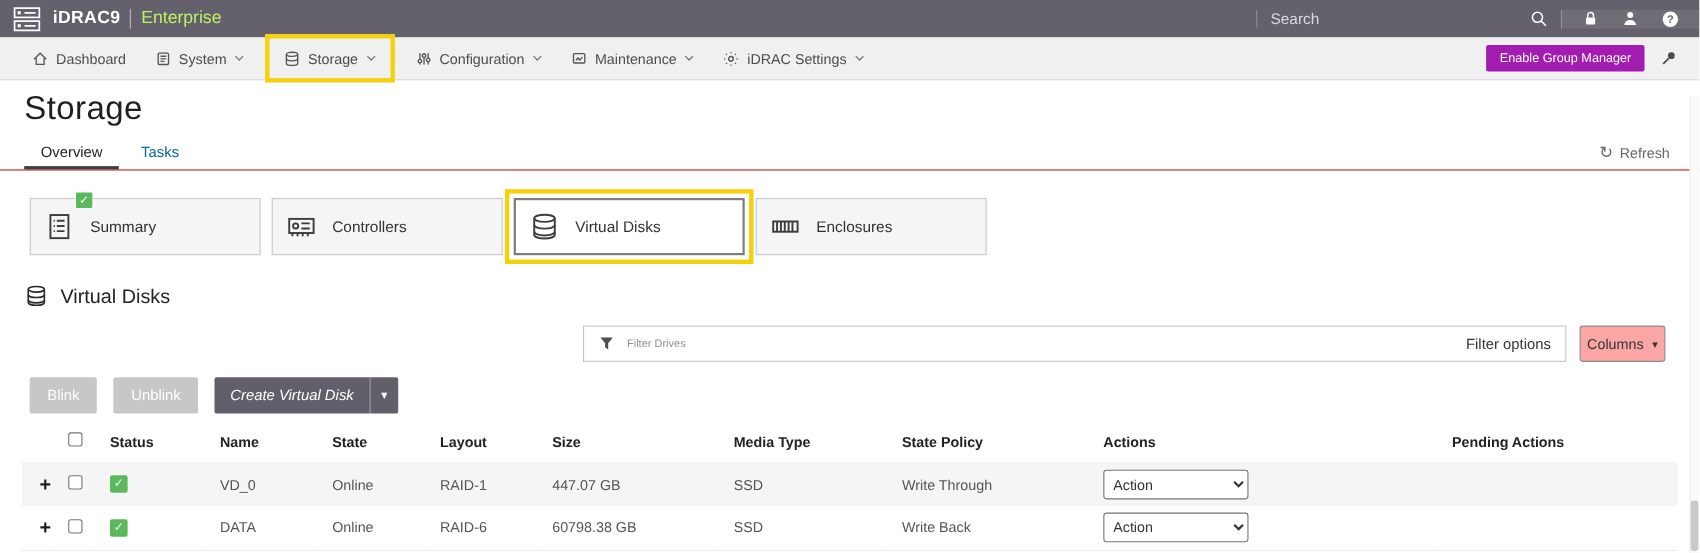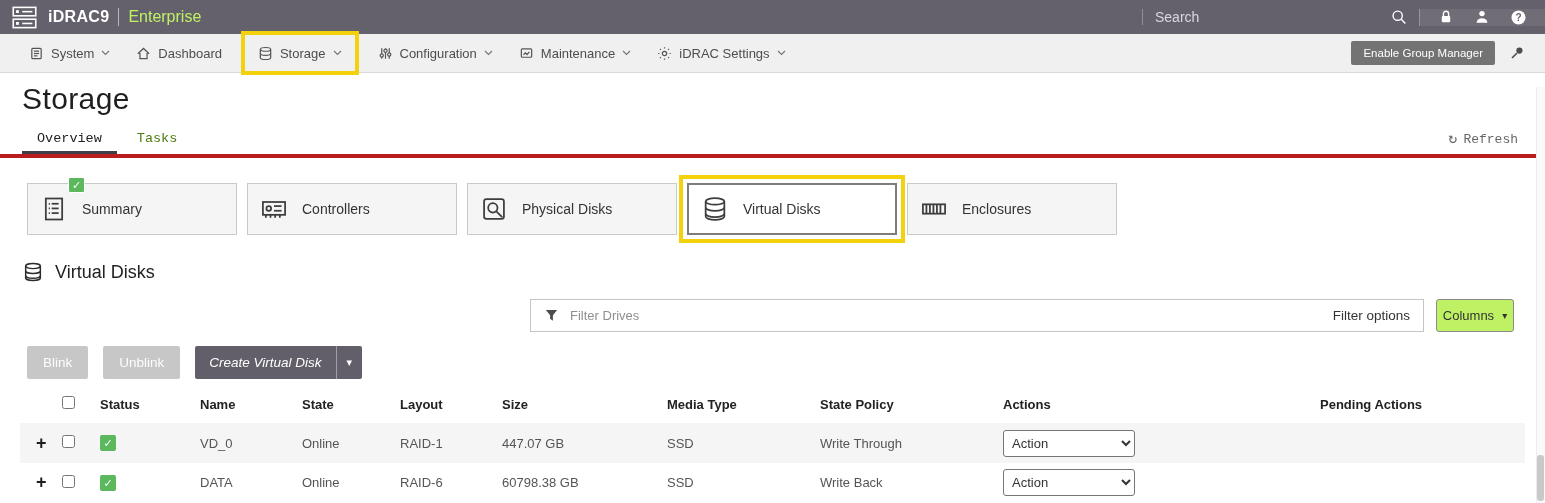--- a/index.html
+++ b/index.html
@@ -23,48 +23,48 @@
   .search-input::placeholder { color:#d9d8de; }
   .header-icons { display:flex; align-items:center; gap:20px; padding:0 18px; background:rgba(255,255,255,.08); border-left:1px solid rgba(255,255,255,.28); }
   .hicon { cursor:pointer; }
 
   
   .nav { height:39px; background:#f0f0f0; border-bottom:1px solid #d9d9d9; display:flex; align-items:center; padding:0 10px 0 16px; }
   .nav-item { display:flex; align-items:center; gap:7px; padding:0 13px; height:39px; font-size:13px; color:#4d4d4d; cursor:pointer; white-space:nowrap; }
   .nav-annotate { border:4px solid #f3d10c; height:44px; display:flex; align-items:center; margin:0 6px; background:#f0f0f0; position:relative; z-index:2; }
   .nav-annotate .nav-item { height:36px; }
   .nav-right { margin-left:auto; display:flex; align-items:center; gap:14px; padding-right:10px; }
-  .egm-btn { background:#737373; color:#fff; font-size:11.5px; padding:6px 12px; border:none; border-radius:2px; cursor:pointer; font-family:"Liberation Sans", sans-serif; }
+  .egm-btn { background:#a21caf; color:#fff; font-size:11.5px; padding:6px 12px; border:none; border-radius:2px; cursor:pointer; font-family:"Liberation Sans", sans-serif; }
 
   
   .page-title { font-size:30px; font-weight:normal; color:#1f1f1f; margin:9px 0 0 22px; letter-spacing:.4px; }
-  .tabbar { display:flex; align-items:flex-end; margin-top:9px; border-bottom:4px solid #b91c1c; padding:0 27px 0 22px;font-family:Liberation Mono, monospace; }
-  .tab { padding:6px 15px 8px; font-size:13.5px; color:#4d7c0f; cursor:pointer; }
+  .tabbar { display:flex; align-items:flex-end; margin-top:9px; border-bottom:1px solid #b91c1c; padding:0 27px 0 22px; }
+  .tab { padding:6px 15px 8px; font-size:13.5px; color:#0369a1; cursor:pointer; }
   .tab.active { color:#222; border-bottom:3px solid #403d48; padding-bottom:5px; }
   .tab + .tab { margin-left:5px; }
   .refresh { margin-left:auto; display:flex; align-items:center; gap:6px; color:#666; font-size:13px; padding-bottom:7px; cursor:pointer; }
   .refresh-glyph { font-size:15px; line-height:13px; }
 
   
   .cards { display:flex; margin:25px 0 0 27px; gap:10px; align-items:center; }
   .card { width:210px; height:52px; background:#f5f5f5; border:1px solid #c9c9c9; display:flex; align-items:center; padding:0 12px; gap:14px; position:relative; cursor:pointer; }
   .card-label { font-size:14px; color:#333; }
   .card-badge { position:absolute; top:-7px; left:40px; width:17px; height:16px; background:#5cb85c; border:1px solid #fff; color:#fff; font-size:11px; line-height:14px; text-align:center; border-radius:2px; }
   .card.selected { background:#fff; border:2px solid #7d7d7d; outline:4px solid #f3d10c; outline-offset:4px; }
 
   
   .section-head { display:flex; align-items:center; gap:11px; margin:26px 0 0 22px; font-size:18px; color:#222; }
 
   
   .filter-row { display:flex; align-items:center; margin:16px 31px 0 530px; gap:12px; }
   .filter-box { flex:1; height:33px; border:1px solid #c5c5c5; display:flex; align-items:center; padding:0 13px; gap:11px; background:#fff; }
-  .filter-input { flex:1; border:none; outline:none; font-size:13px; color:#333; font-family:"Liberation Sans", sans-serif; }
+  .filter-input { flex:1; border:none; outline:none; font-size:10px; color:#333; font-family:"Liberation Sans", sans-serif; }
   .filter-input::placeholder { color:#8f8f8f; }
   .filter-options { font-size:13.5px; color:#333; cursor:pointer; white-space:nowrap; }
-  .columns-btn { width:78px; height:33px; background:#bef264; border:1px solid #8b8b8b; border-radius:3px; font-size:13px; color:#333; display:flex; align-items:center; justify-content:center; gap:8px; cursor:pointer; font-family:"Liberation Sans", sans-serif; }
+  .columns-btn { width:78px; height:33px; background:#fca5a5; border:1px solid #8b8b8b; border-radius:3px; font-size:13px; color:#333; display:flex; align-items:center; justify-content:center; gap:8px; cursor:pointer; font-family:"Liberation Sans", sans-serif; }
 
   
   .toolbar { display:flex; align-items:center; gap:15px; margin:14px 0 0 27px; }
   .btn-disabled { background:#c7c7c7; color:#fdfdfd; border:none; padding:0 16px; height:33px; font-size:13.5px; border-radius:2px; font-family:"Liberation Sans", sans-serif; }
   .btn-create { background:#625f6a; color:#fff; border:none; height:33px; font-size:13.5px; border-radius:2px; display:flex; align-items:stretch; cursor:pointer; padding:0; font-family:"Liberation Sans", sans-serif; }
   .btn-create .lbl { padding:0 14px; display:flex; align-items:center;font-style:italic; }
   .btn-create .caret-sec { border-left:1px solid rgba(255,255,255,.4); padding:0 10px; display:flex; align-items:center; font-size:11px; }
 
   
   .vd-table { width:1505px; margin:6px 0 0 20px; border-collapse:collapse; table-layout:fixed; font-size:13px; }
@@ -129,35 +129,35 @@
         <circle cx="8.5" cy="8.5" r="7" fill="#fff"></circle>
         <text x="8.5" y="12" text-anchor="middle" font-size="10" font-weight="bold" fill="#64616c" font-family="Liberation Sans, sans-serif">?</text>
       </svg>
     </span>
   </div>
 </header>
 
 <nav class="nav">
   <div class="nav-item">
     <svg width="15" height="15" viewBox="0 0 16 16" fill="none" stroke="#555" stroke-width="1.3">
+      <path d="M2 8.3 8 2.6l6 5.7M4.2 7.4V13.4h7.6V7.4"></path>
+    </svg>
+    <span>Dashboard</span>
+  </div>
+  <div class="nav-item">
+    <svg width="15" height="15" viewBox="0 0 16 16" fill="none" stroke="#555" stroke-width="1.3">
       <rect x="3" y="2.5" width="10" height="11" rx="1"></rect>
       <line x1="5.2" y1="5.5" x2="10.8" y2="5.5"></line>
         <line x1="5.2" y1="8" x2="10.8" y2="8"></line>
         <line x1="5.2" y1="10.5" x2="9" y2="10.5"></line>
     </svg>
     <span>System</span>
     <svg width="9" height="6" viewBox="0 0 9 6">
         <polyline points="1,1 4.5,4.5 8,1" fill="none" stroke="#777" stroke-width="1.2"></polyline>
       </svg>
-  </div>
-  <div class="nav-item">
-    <svg width="15" height="15" viewBox="0 0 16 16" fill="none" stroke="#555" stroke-width="1.3">
-      <path d="M2 8.3 8 2.6l6 5.7M4.2 7.4V13.4h7.6V7.4"></path>
-    </svg>
-    <span>Dashboard</span>
   </div>
   <div class="nav-annotate">
     <div class="nav-item">
       <svg width="15" height="15" viewBox="0 0 16 16" fill="none" stroke="#555" stroke-width="1.3">
         <ellipse cx="8" cy="3.6" rx="5.5" ry="2"></ellipse>
         <path d="M2.5 3.6v8.8a5.5 2 0 0 0 11 0V3.6"></path>
         <path d="M2.5 8a5.5 2 0 0 0 11 0"></path>
       </svg>
       <span>Storage</span>
       <svg width="9" height="6" viewBox="0 0 9 6">
@@ -244,28 +244,20 @@
       <line x1="12" y1="9.5" x2="18.5" y2="9.5"></line>
         <line x1="12" y1="13.5" x2="18.5" y2="13.5"></line>
       <line x1="5" y1="17" x2="5" y2="19.5"></line>
         <line x1="9" y1="17" x2="9" y2="19.5"></line>
         <line x1="13" y1="17" x2="13" y2="19.5"></line>
         <line x1="17" y1="17" x2="17" y2="19.5"></line>
     </svg>
     <span class="card-label">Controllers</span>
   </div>
 
-  <div class="card">
-    <svg width="28" height="28" viewBox="0 0 24 24" fill="none" stroke="#3d3d3d" stroke-width="1.5">
-      <rect x="3.5" y="3.5" width="17" height="17" rx="2"></rect>
-      <circle cx="11" cy="11" r="4"></circle>
-      <line x1="14" y1="14" x2="19" y2="19"></line>
-    </svg>
-    <span class="card-label">Physical Disks</span>
-  </div>
 
   <div class="card selected">
     <svg width="28" height="28" viewBox="0 0 24 24" fill="none" stroke="#3d3d3d" stroke-width="1.5">
       <ellipse cx="12" cy="5.5" rx="8" ry="2.8"></ellipse>
       <path d="M4 5.5v13a8 2.8 0 0 0 16 0v-13"></path>
       <path d="M4 10.8a8 2.8 0 0 0 16 0M4 16.1a8 2.8 0 0 0 16 0"></path>
     </svg>
     <span class="card-label">Virtual Disks</span>
   </div>
 

